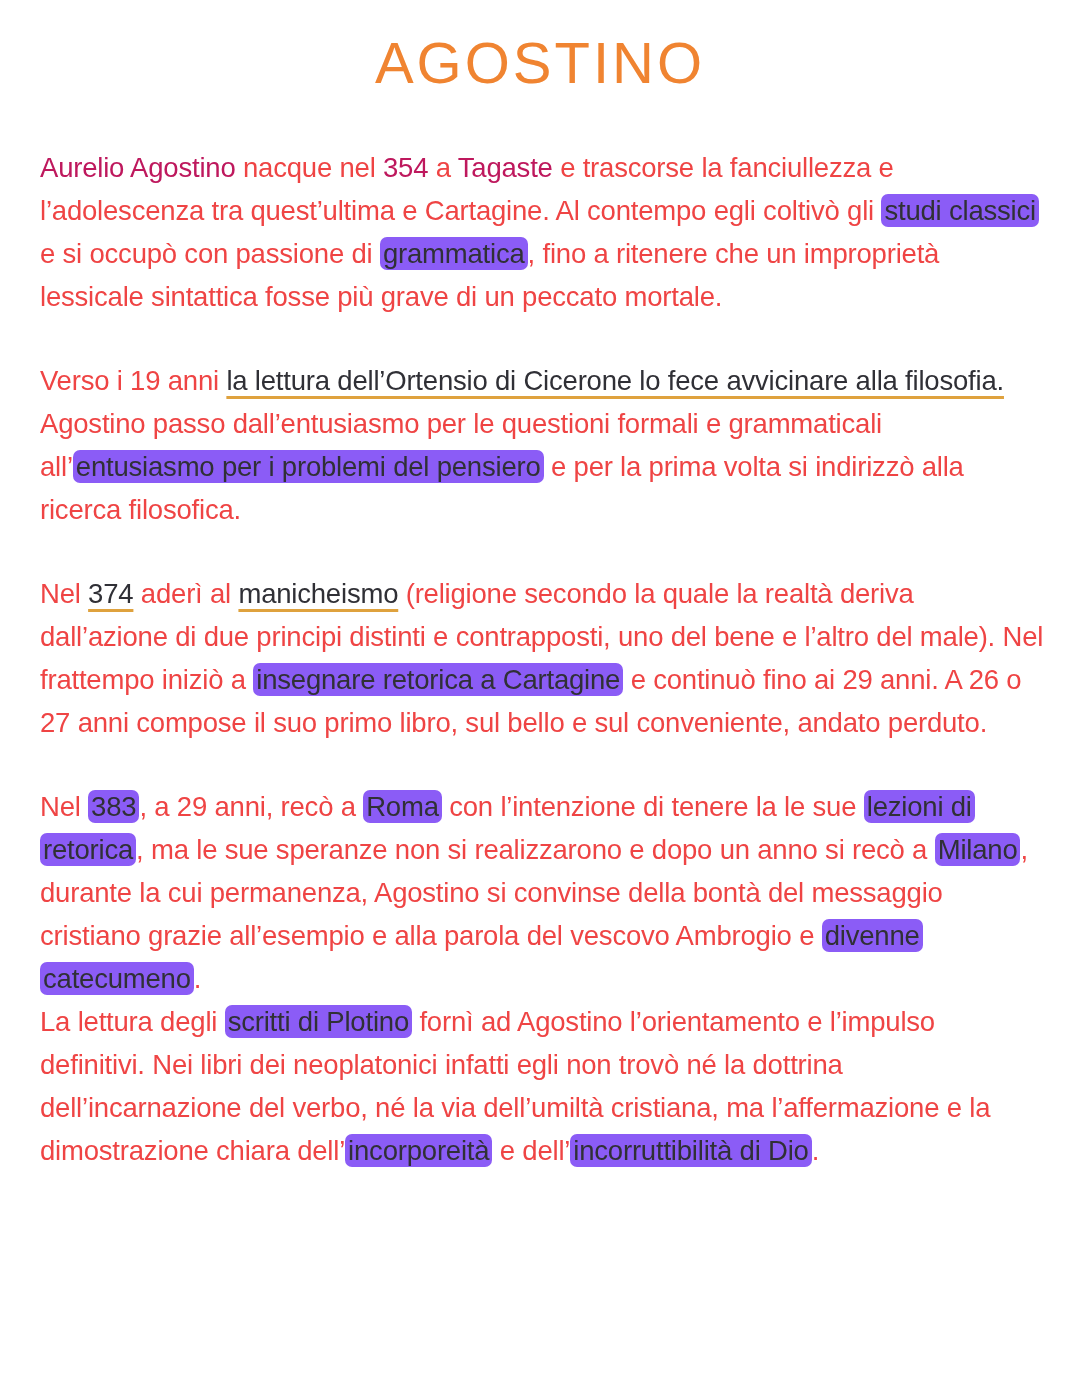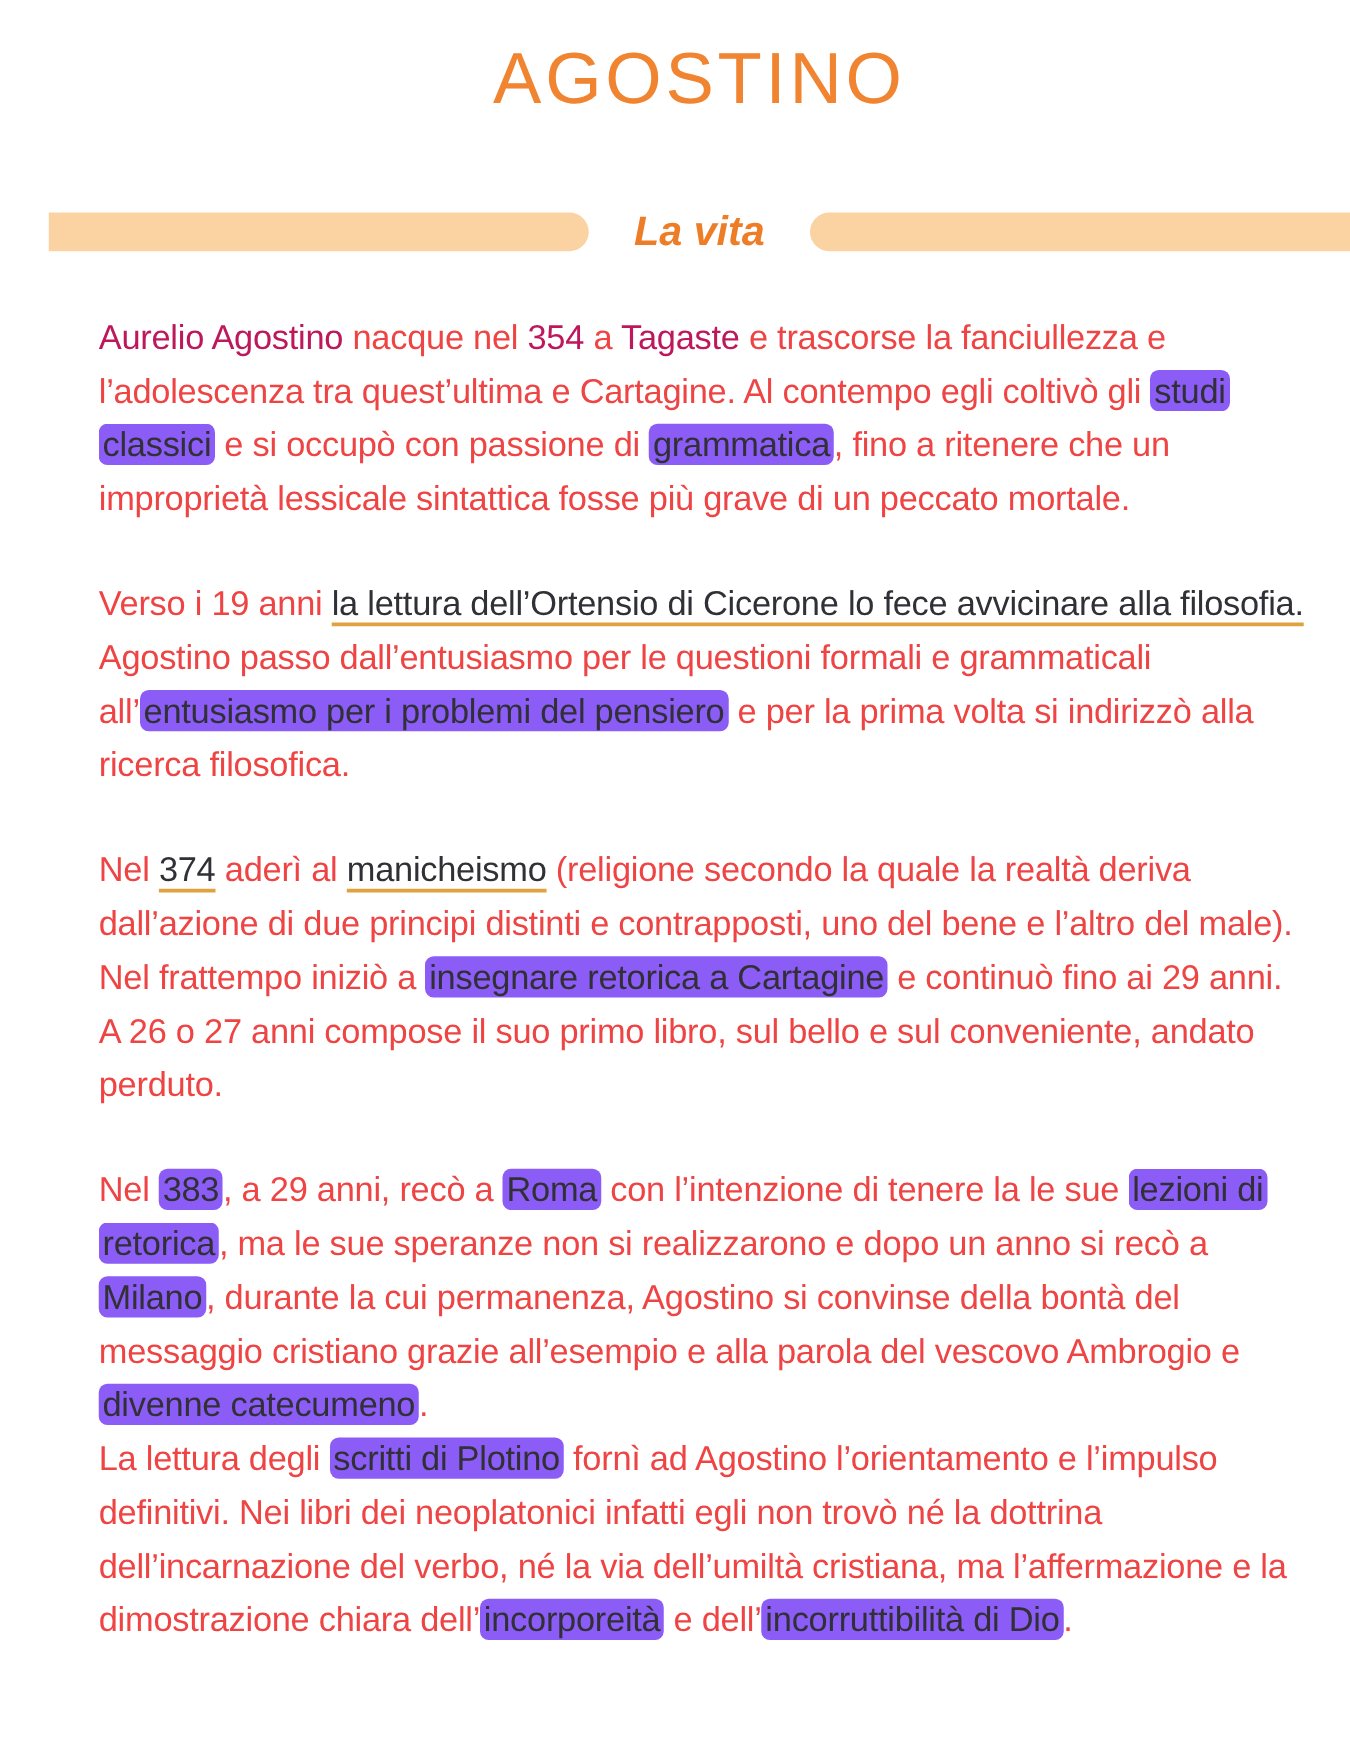--- a/index.html
+++ b/index.html
@@ -5,21 +5,20 @@
   html, body { margin: 0; padding: 0; background: #ffffff; }
   .page {
     position: relative;
     width: 1080px;
     height: 1395px;
     background: #ffffff;
     overflow: hidden;
     box-sizing: border-box;
     font-family: "Liberation Sans", sans-serif;
     color: #303036;
-    padding-left: 39px;
   }
   .title {
     margin: 26px 0 0 0;
     text-align: center;
     color: #F08431;
     font-size: 58px;
     font-weight: 400;
     letter-spacing: 3px;
     line-height: 74px;
     font-family: "Liberation Sans", sans-serif;
@@ -69,25 +68,20 @@
     text-underline-offset: 6px;
     text-align: center;
   }
 </style>
 </head>
 <body>
 
 <div class="page">
   <h1 class="title">AGOSTINO</h1>
 
-  <div class="section-header">
-    <div class="bar bar-left"></div>
-    <div class="section-label">La vita</div>
-    <div class="bar bar-right"></div>
-  </div>
 
   <div class="content">
       <p class="para"><span class="seg-orange">Aurelio Agostino</span><span class="seg-plain"> nacque nel </span><span class="seg-orange">354</span><span class="seg-plain"> a </span><span class="seg-orange">Tagaste</span><span class="seg-plain"> e trascorse la fanciullezza e l’adolescenza tra quest’ultima e Cartagine. Al contempo egli coltivò gli </span><span class="seg-hl">studi classici</span><span class="seg-plain"> e si occupò con passione di </span><span class="seg-hl">grammatica</span><span class="seg-plain">, fino a ritenere che un improprietà lessicale sintattica fosse più grave di un peccato mortale.</span></p>
       <p class="para"><span class="seg-plain">Verso i 19 anni </span><span class="seg-ul">la lettura dell’Ortensio di Cicerone lo fece avvicinare alla filosofia.</span><span class="seg-plain"> Agostino passo dall’entusiasmo per le questioni formali e grammaticali all’</span><span class="seg-hl">entusiasmo per i problemi del pensiero</span><span class="seg-plain"> e per la prima volta si indirizzò alla ricerca filosofica.</span></p>
       <p class="para"><span class="seg-plain">Nel </span><span class="seg-ul">374</span><span class="seg-plain"> aderì al </span><span class="seg-ul">manicheismo</span><span class="seg-plain"> (religione secondo la quale la realtà deriva dall’azione di due principi distinti e contrapposti, uno del bene e l’altro del male). Nel frattempo iniziò a </span><span class="seg-hl">insegnare retorica a Cartagine</span><span class="seg-plain"> e continuò fino ai 29 anni. A 26 o 27 anni compose il suo primo libro, sul bello e sul conveniente, andato perduto.</span></p>
       <p class="para"><span class="seg-plain">Nel </span><span class="seg-hl">383</span><span class="seg-plain">, a 29 anni, recò a </span><span class="seg-hl">Roma</span><span class="seg-plain"> con l’intenzione di tenere la le sue </span><span class="seg-hl">lezioni di retorica</span><span class="seg-plain">, ma le sue speranze non si realizzarono e dopo un anno si recò a </span><span class="seg-hl">Milano</span><span class="seg-plain">, durante la cui permanenza, Agostino si convinse della bontà del messaggio cristiano grazie all’esempio e alla parola del vescovo Ambrogio e </span><span class="seg-hl">divenne catecumeno</span><span class="seg-plain">.</span><br><span class="seg-plain">La lettura degli </span><span class="seg-hl">scritti di Plotino</span><span class="seg-plain"> fornì ad Agostino l’orientamento e l’impulso definitivi. Nei libri dei neoplatonici infatti egli non trovò né la dottrina dell’incarnazione del verbo, né la via dell’umiltà cristiana, ma l’affermazione e la dimostrazione chiara dell’</span><span class="seg-hl">incorporeità</span><span class="seg-plain"> e dell’</span><span class="seg-hl">incorruttibilità di Dio</span><span class="seg-plain">.</span></p>
     </div>
 </div>
 
 </body></html>

